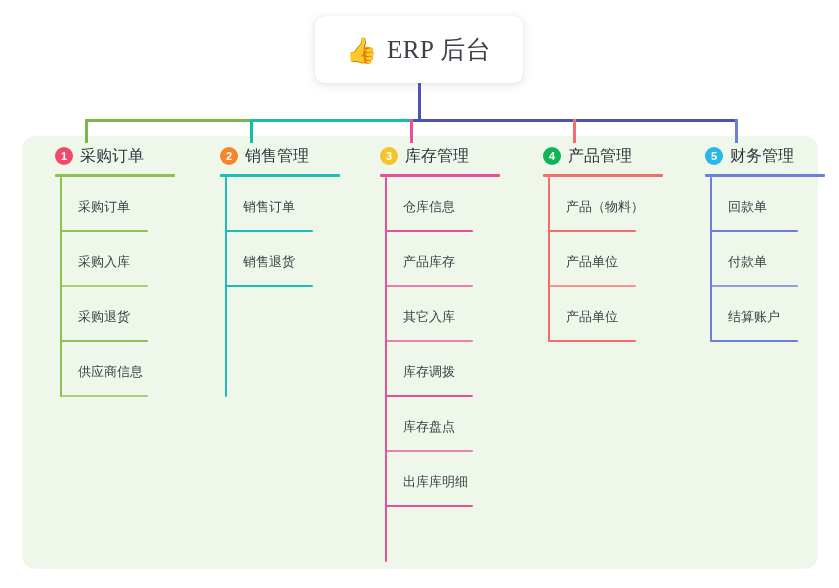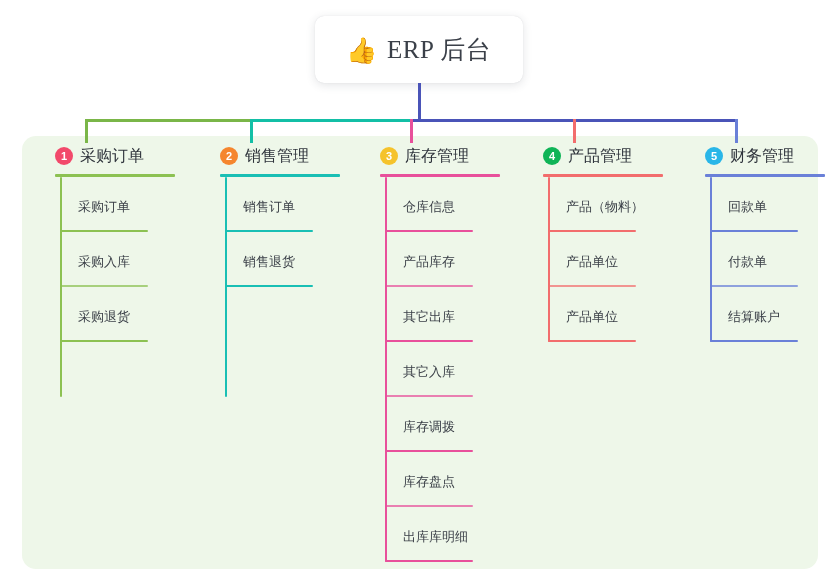--- a/index.html
+++ b/index.html
@@ -179,20 +179,24 @@
             <div class="item-rule" style="background: rgb(140, 193, 82); opacity: 1;"></div>
           </div>
           <div class="item">
             <span class="item-label">采购入库</span>
             <div class="item-rule" style="background: rgb(140, 193, 82); opacity: 0.72;"></div>
           </div>
           <div class="item">
             <span class="item-label">采购退货</span>
             <div class="item-rule" style="background: rgb(140, 193, 82); opacity: 1;"></div>
           </div>
+          <div class="item">
+            <span class="item-label">供应商信息</span>
+            <div class="item-rule" style="background: rgb(140, 193, 82); opacity: 0.72;"></div>
+          </div>
         </div>
       </div>
       <div class="column" style="left: 205px;">
         <div class="col-header">
           <span class="badge" style="background: rgb(245, 134, 46);">2</span>
           <span class="col-title">销售管理</span>
         </div>
         <div class="col-rule" style="background: rgb(25, 191, 180);"></div>
         <div class="items">
           <div class="spine" style="background: rgb(25, 191, 180); height: 220px;"></div>
@@ -216,24 +220,20 @@
           <div class="spine" style="background: rgb(232, 80, 155); height: 385px;"></div>
           <div class="item">
             <span class="item-label">仓库信息</span>
             <div class="item-rule" style="background: rgb(232, 80, 155); opacity: 1;"></div>
           </div>
           <div class="item">
             <span class="item-label">产品库存</span>
             <div class="item-rule" style="background: rgb(232, 80, 155); opacity: 0.72;"></div>
           </div>
           <div class="item">
-            <span class="item-label">其它出库</span>
-            <div class="item-rule" style="background: rgb(232, 80, 155); opacity: 1;"></div>
-          </div>
-          <div class="item">
             <span class="item-label">其它入库</span>
             <div class="item-rule" style="background: rgb(232, 80, 155); opacity: 0.72;"></div>
           </div>
           <div class="item">
             <span class="item-label">库存调拨</span>
             <div class="item-rule" style="background: rgb(232, 80, 155); opacity: 1;"></div>
           </div>
           <div class="item">
             <span class="item-label">库存盘点</span>
             <div class="item-rule" style="background: rgb(232, 80, 155); opacity: 0.72;"></div>

